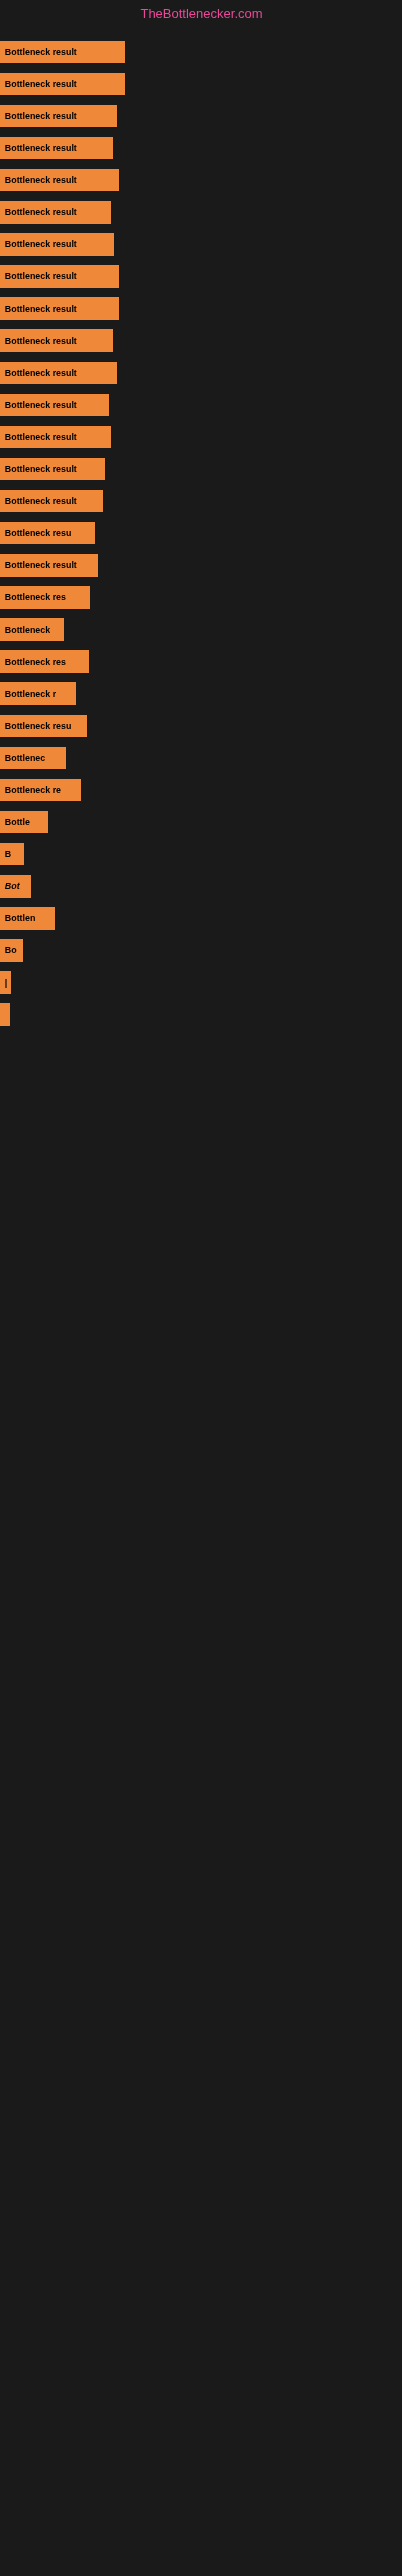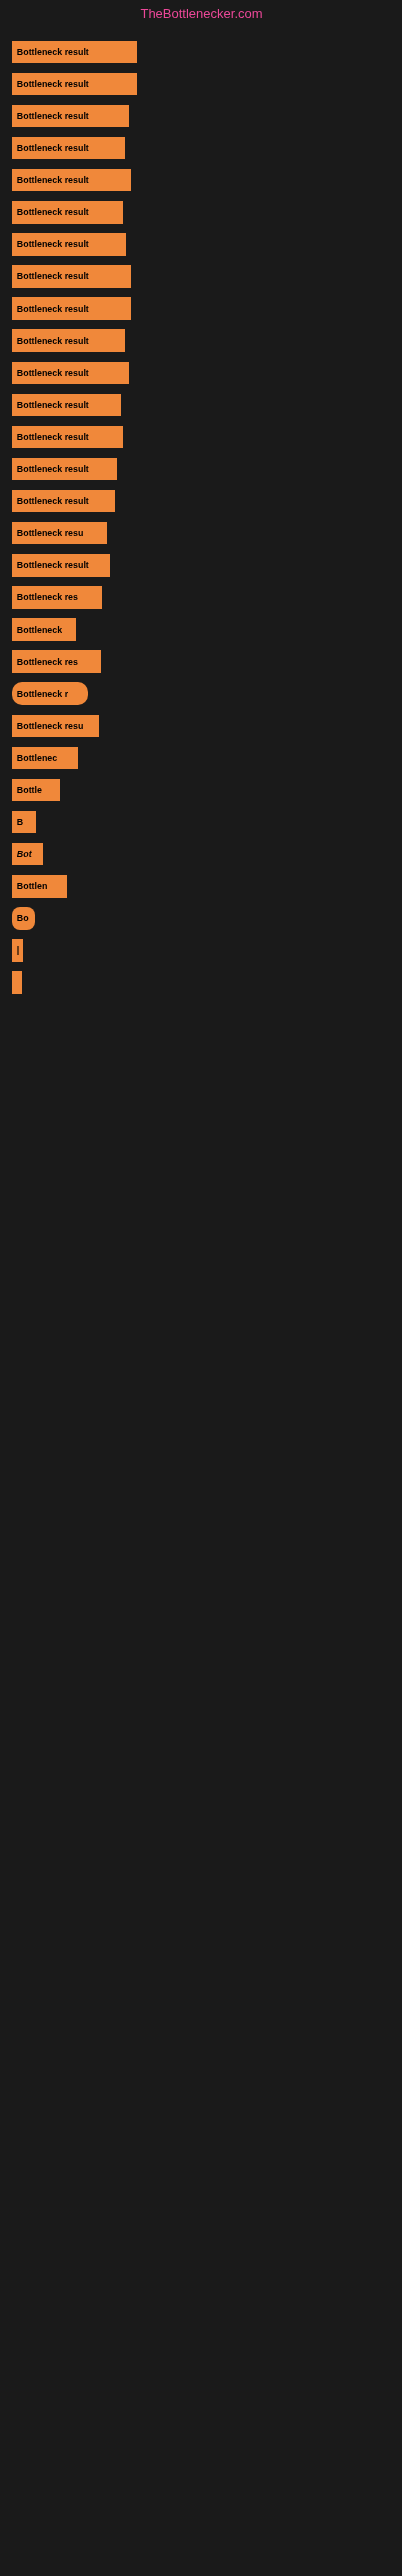--- a/index.html
+++ b/index.html
@@ -22,21 +22,20 @@
       font-size: 13px;
       padding: 6.4px 0;
       background-color: #1a1a1a;
     }
 
     .bars-container {
       padding: 8px 0;
       display: flex;
       flex-direction: column;
       gap: 0px;
-      margin-left: 12px;
     }
 
     .bar-row {
       display: flex;
       align-items: center;
       padding: 4.8px 0;
     }
 
     .bar {
       background-color: #f0883a;
@@ -158,56 +157,61 @@
       <div class="bar" style="width: 64px;">
         <span class="bar-label">Bottleneck</span>
       </div>
     </div>
     <div class="bar-row">
       <div class="bar" style="width: 89px;">
         <span class="bar-label">Bottleneck res</span>
       </div>
     </div>
     <div class="bar-row">
-      <div class="bar" style="width: 76px; border-radius: 10px;">
+      <div class="bar" style="width: 76px;">
         <span class="bar-label">Bottleneck r</span>
       </div>
     </div>
     <div class="bar-row">
       <div class="bar" style="width: 87px;">
         <span class="bar-label">Bottleneck resu</span>
       </div>
     </div>
     <div class="bar-row">
       <div class="bar" style="width: 66px;">
         <span class="bar-label">Bottlenec</span>
       </div>
     </div>
     <div class="bar-row">
+      <div class="bar" style="width: 81px;">
+        <span class="bar-label">Bottleneck re</span>
+      </div>
+    </div>
+    <div class="bar-row">
       <div class="bar" style="width: 48px;">
         <span class="bar-label">Bottle</span>
       </div>
     </div>
     <div class="bar-row">
       <div class="bar" style="width: 24px;">
         <span class="bar-label">B</span>
       </div>
     </div>
     <div class="bar-row">
       <div class="bar" style="width: 31px; font-style: italic;">
         <span class="bar-label">Bot</span>
       </div>
     </div>
     <div class="bar-row">
       <div class="bar" style="width: 55px;">
         <span class="bar-label">Bottlen</span>
       </div>
     </div>
     <div class="bar-row">
-      <div class="bar" style="width: 22.5px; border-radius: 8px;">
+      <div class="bar" style="width: 22.5px;">
         <span class="bar-label">Bo</span>
       </div>
     </div>
     <div class="bar-row">
       <div class="bar" style="width: 11.3px;">
         <span class="bar-label">|</span>
       </div>
     </div>
     <div class="bar-row">
       <div class="bar" style="width: 8px;">

